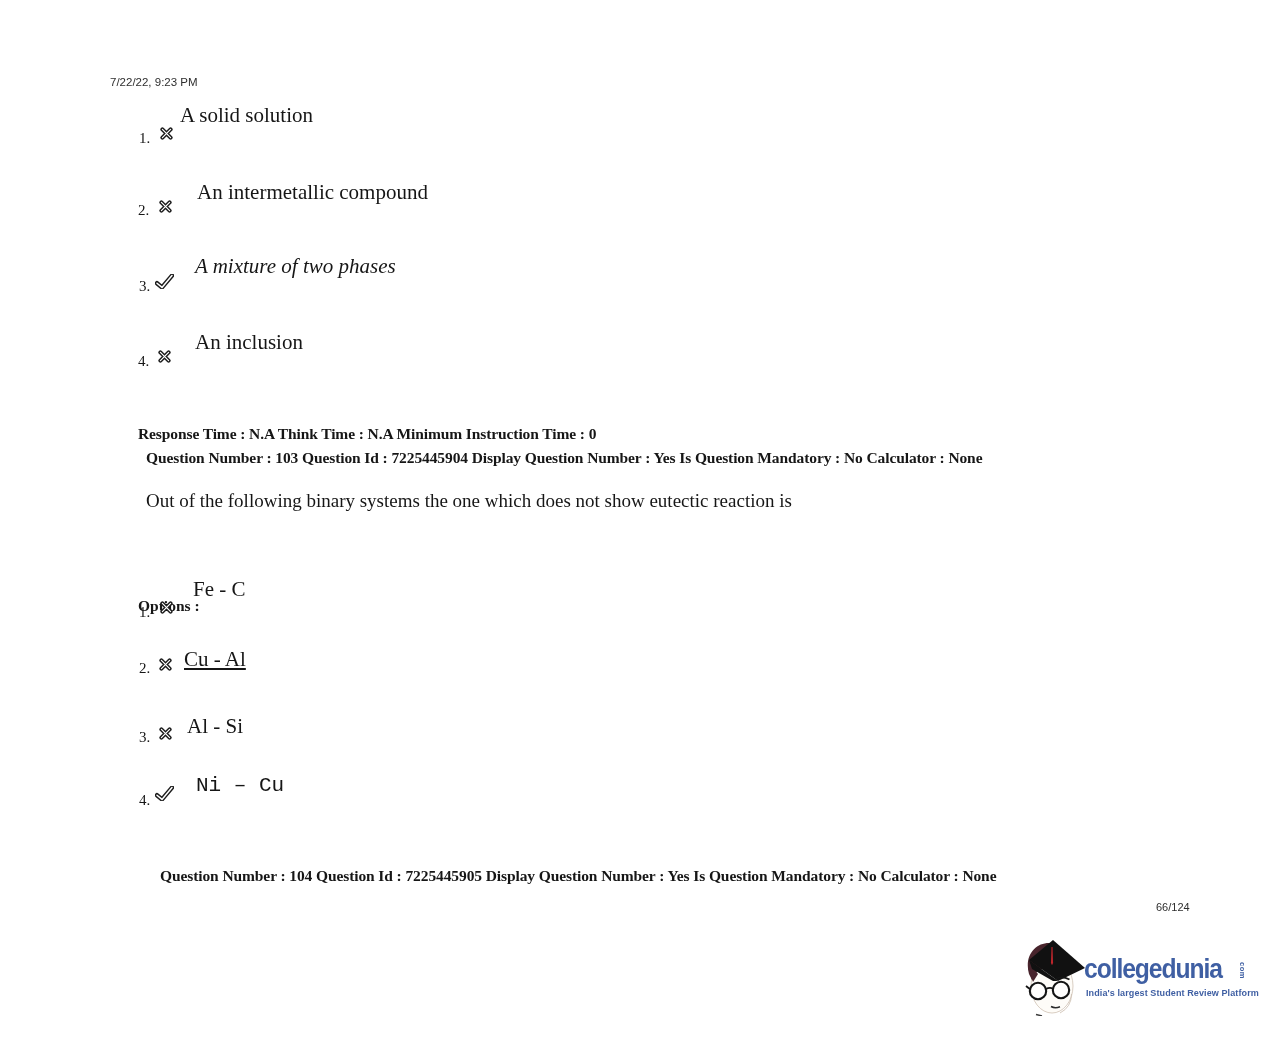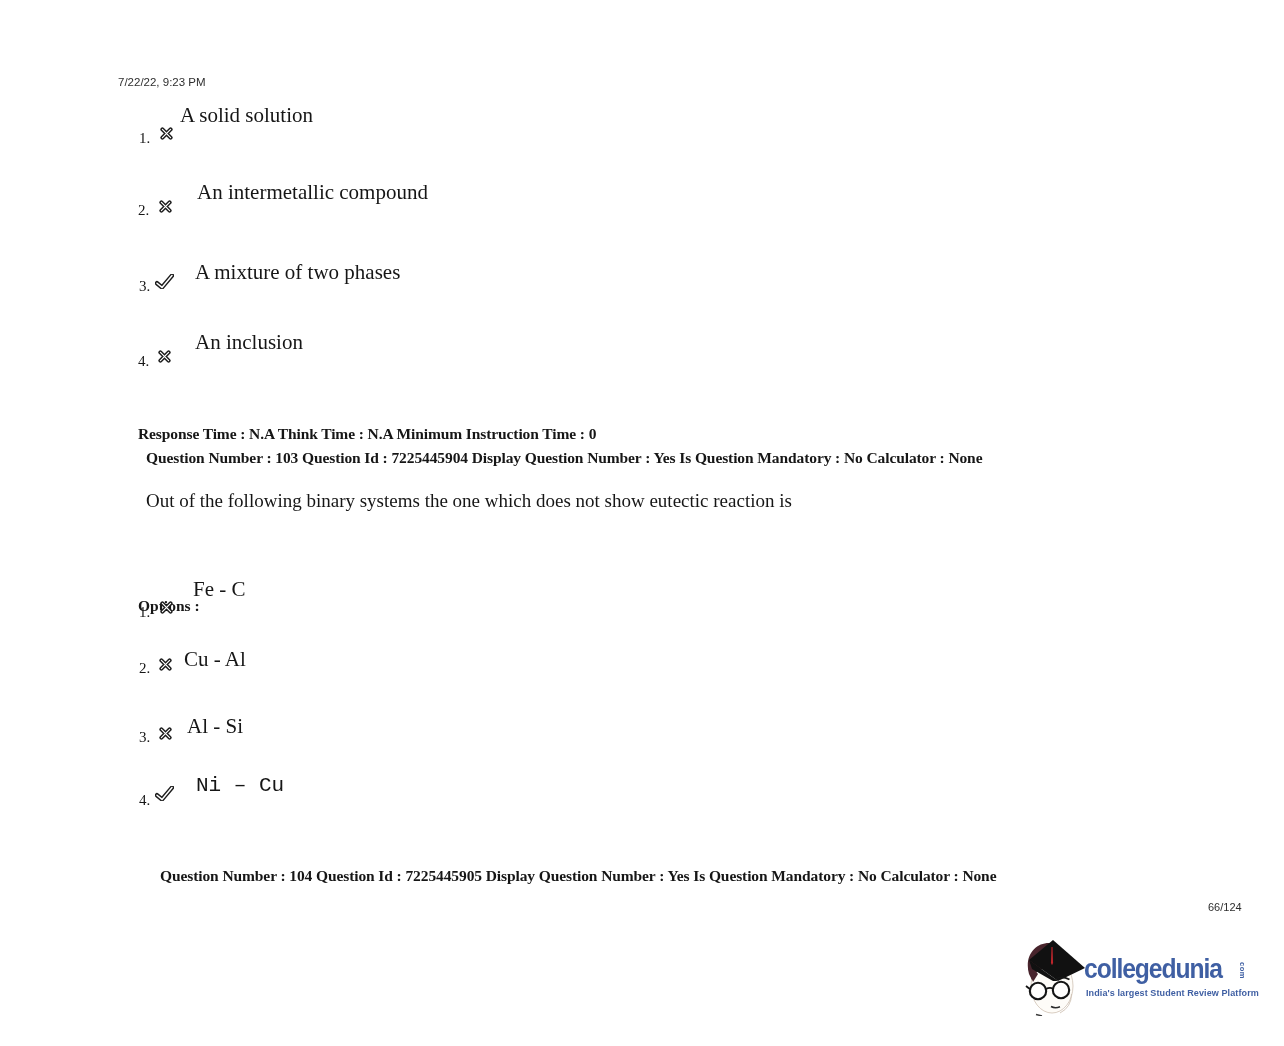--- a/index.html
+++ b/index.html
@@ -96,40 +96,40 @@
       <path d="M30 41 Q37 37.5 44.5 41.5" fill="none" stroke="#141414" stroke-width="1.9"></path>
       <path d="M26 68.5 Q30 70.8 35 68.8" fill="none" stroke="#2a2a2a" stroke-width="1.5"></path>
       <path d="M46.5 56 Q46.5 69 35 75" fill="none" stroke="#cfc2b4" stroke-width="0.9"></path>
       <path d="M11 76.5 L17 78" fill="none" stroke="#3a3a3a" stroke-width="1.4"></path>
     </symbol>
   </defs>
 </svg>
 
 <div class="page">
 
-  <div class="abs timestamp" style="left:118px; top:76px;">7/22/22, 9:23 PM</div>
+  <div class="abs timestamp" style="left:110px; top:76px;">7/22/22, 9:23 PM</div>
 
   <div>
     <div class="abs opt-label" style="left:180px; top:103px;">A solid solution</div>
     <div class="abs opt-num" style="left:139px; top:130px;">1.</div>
     <span class="abs" style="left:160px; top:127px;">
       <svg class="icon-x">
           <use href="#sym-wrong"></use>
         </svg>
       </span>
 
     <div class="abs opt-label" style="left:185px; top:180px;margin-left:12px;">An intermetallic compound</div>
     <div class="abs opt-num" style="left:138px; top:202px;">2.</div>
     <span class="abs" style="left:159px; top:200px;">
       <svg class="icon-x">
           <use href="#sym-wrong"></use>
         </svg>
       </span>
 
-    <div class="abs opt-label" style="left:195px; top:260px;">A mixture of two phases</div>
+    <div class="abs opt-label" style="left:195px; top:254px;font-style:italic;">A mixture of two phases</div>
     <div class="abs opt-num" style="left:139px; top:278px;">3.</div>
     <span class="abs" style="left:155px; top:274px;">
       <svg class="icon-check">
           <use href="#sym-check"></use>
         </svg>
       </span>
 
     <div class="abs opt-label" style="left:195px; top:330px;">An inclusion</div>
     <div class="abs opt-num" style="left:138px; top:353px;">4.</div>
     <span class="abs" style="left:158px; top:350px;">
@@ -148,21 +148,21 @@
     <div class="abs options-label" style="left:138px; top:549px;margin-top:48px;">Options :</div>
 
     <div class="abs opt-label" style="left:193px; top:577px;">Fe - C</div>
     <div class="abs opt-num" style="left:139px; top:604px;">1.</div>
     <span class="abs" style="left:160px; top:601px;">
       <svg class="icon-x">
           <use href="#sym-wrong"></use>
         </svg>
       </span>
 
-    <div class="abs opt-label" style="left:184px; top:647px;">Cu - Al</div>
+    <div class="abs opt-label" style="left:184px; top:647px;text-decoration:underline;">Cu - Al</div>
     <div class="abs opt-num" style="left:139px; top:660px;">2.</div>
     <span class="abs" style="left:159px; top:658px;">
       <svg class="icon-x">
           <use href="#sym-wrong"></use>
         </svg>
       </span>
 
     <div class="abs opt-label" style="left:187px; top:714px;">Al - Si</div>
     <div class="abs opt-num" style="left:139px; top:729px;">3.</div>
     <span class="abs" style="left:159px; top:727px;">
@@ -177,21 +177,21 @@
       <svg class="icon-check">
           <use href="#sym-check"></use>
         </svg>
       </span>
   </div>
 
   <div>
     <div class="abs meta" style="left:138px; top:866px;margin-left:22px;">Question Number : 104 Question Id : 7225445905 Display Question Number : Yes Is Question Mandatory : No Calculator : None</div>
   </div>
 
-  <div class="abs pagenum" style="left:1176px; top:901px;padding-left:32px;">66/124</div>
+  <div class="abs pagenum" style="left:1124px; top:901px;padding-left:32px;">66/124</div>
 
   <div>
     <span class="abs" style="left:1025px; top:938px;">
       <svg width="60" height="78" viewBox="0 0 60 78">
           <use href="#sym-mascot"></use>
         </svg>
     </span>
     <div class="abs brand-word" style="left:1084px; top:955px;">collegedunia</div>
     <div class="abs brand-suffix" style="left:1238px; top:962px;">com</div>
     <div class="abs tagline" style="left:1086px; top:987px;">India's largest Student Review Platform</div>

